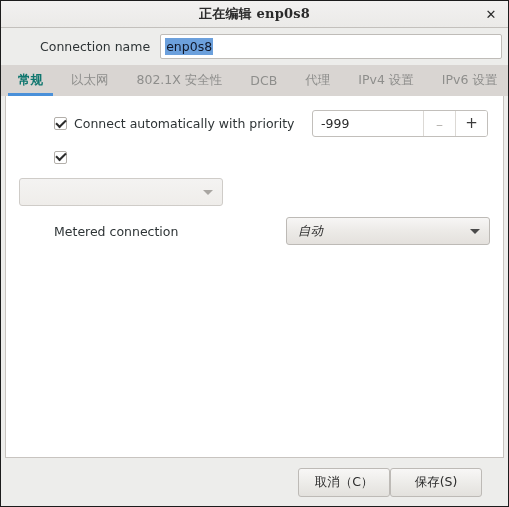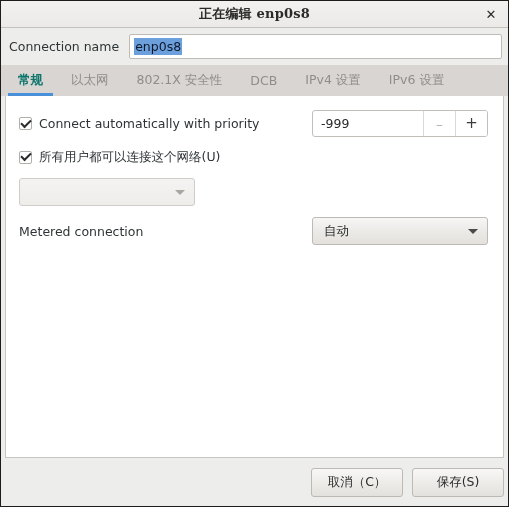--- a/index.html
+++ b/index.html
@@ -62,20 +62,21 @@
     line-height: 1;
   }
 
   
   .name-row {
     flex: 0 0 auto;
     display: flex;
     align-items: center;
     padding: 6px 6px 6px 8px;
     background: #ededeb;
+    margin-left: 31px;
   }
   .name-label {
     font-size: 12.5px;
     color: #2e3436;
     margin-right: 10px;
     white-space: nowrap;
   }
   .name-entry {
     flex: 1 1 auto;
     height: 25px;
@@ -151,20 +152,21 @@
   }
   .row.r1 { margin-top: 2px; }
   .row.r2 { margin-top: 7px; }
   .row.r3 { margin-top: 8px; }
   .row.r4 { margin-top: 11px; }
 
   .row-left {
     display: flex;
     align-items: center;
     flex: 1 1 auto;
+    margin-left: 35px;
   }
   .row-right {
     flex: 0 0 178px;
     display: flex;
   }
 
   .checkbox {
     width: 13px;
     height: 13px;
     box-sizing: border-box;
@@ -227,30 +229,31 @@
     background: #ffffff;
     cursor: pointer;
     font-size: 15px;
     line-height: 1;
     color: #3b3b3b;
   }
   .spin-btn.minus { color: #b9b6b2; font-size: 14px; }
 
   
   .combo {
-    width: 176px;
+    width: 204px;
     height: 28px;
     box-sizing: border-box;
     border: 1px solid #bdbab6;
     border-radius: 3px;
     background: linear-gradient(to bottom, #f7f6f5 0%, #eceae7 50%, #e4e1dd 100%);
     display: flex;
     align-items: center;
     padding: 0 9px 0 11px;
     cursor: pointer;
+    font-style: italic;
   }
   .combo.disabled {
     background: linear-gradient(to bottom, #f4f3f2 0%, #efedea 100%);
     border-color: #cfccc8;
   }
   .combo-text {
     flex: 1 1 auto;
     font-size: 12.5px;
     color: #2b2b2b;
     white-space: nowrap;
@@ -268,23 +271,23 @@
   }
 
   
   .footer {
     flex: 0 0 auto;
     height: 48px;
     background: #ededeb;
     display: flex;
     align-items: center;
     justify-content: flex-end;
-    padding: 0 4px;
-    box-sizing: border-box;
-    gap: 9px;
+    padding: 0 26px;
+    box-sizing: border-box;
+    gap: 0;
   }
   .btn {
     min-width: 92px;
     height: 29px;
     box-sizing: border-box;
     border: 1px solid #bdbab6;
     border-radius: 3px;
     background: linear-gradient(to bottom, #f8f7f6 0%, #ecebe8 55%, #e3e1dd 100%);
     font-size: 12.5px;
     color: #2b2b2b;
@@ -318,20 +321,23 @@
       <span>常规</span>
     </div>
     <div class="tab">
       <span>以太网</span>
     </div>
     <div class="tab">
       <span>802.1X 安全性</span>
     </div>
     <div class="tab">
       <span>DCB</span>
+    </div>
+    <div class="tab">
+      <span>代理</span>
     </div>
     <div class="tab">
       <span>IPv4 设置</span>
     </div>
     <div class="tab">
       <span>IPv6 设置</span>
     </div>
   </div>
 
   <div class="content">
@@ -346,21 +352,20 @@
           <span class="spin-value">-999</span>
           <span class="spin-btn minus">–</span>
           <span class="spin-btn plus">+</span>
         </div>
       </div>
     </div>
 
     <div class="row r2">
       <div class="row-left">
         <span class="checkbox checked"></span>
-        <span class="cb-label">所有用户都可以连接这个网络(U)</span>
       </div>
       <div class="row-right"></div>
     </div>
 
     <div class="row r3">
       <div class="row-right">
         <div class="combo disabled">
           <span class="combo-text"></span>
           <span class="arrow-down"></span>
         </div>

